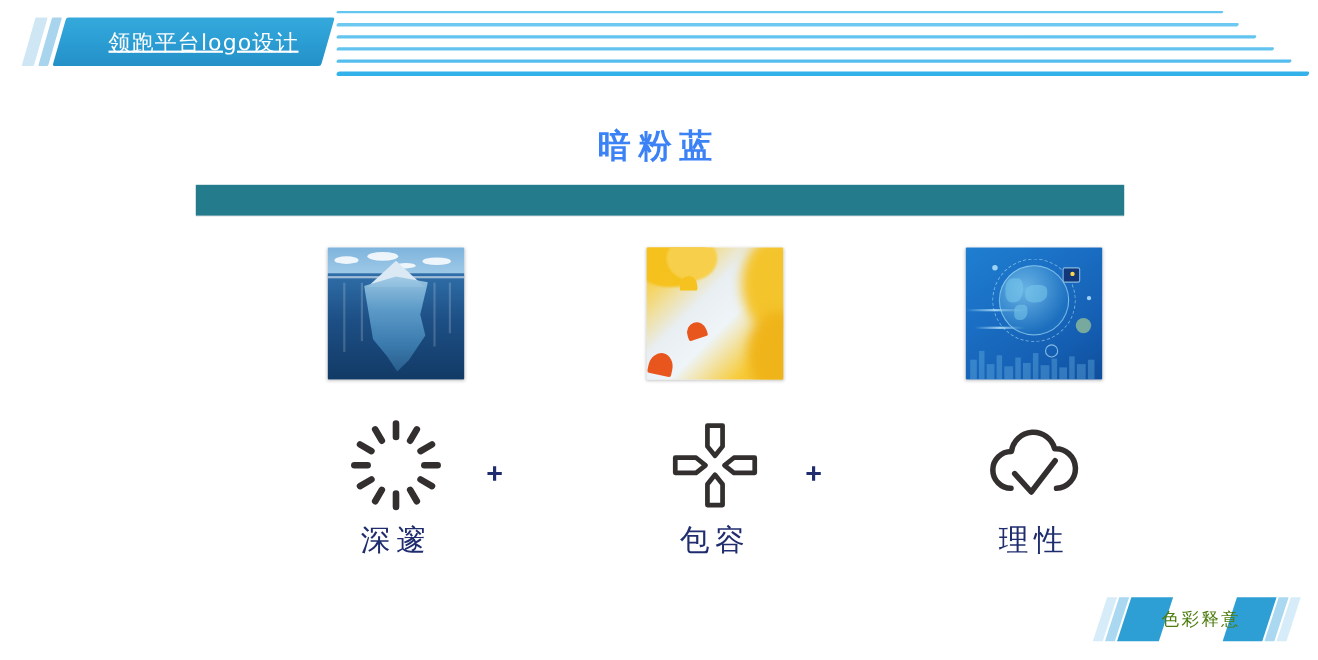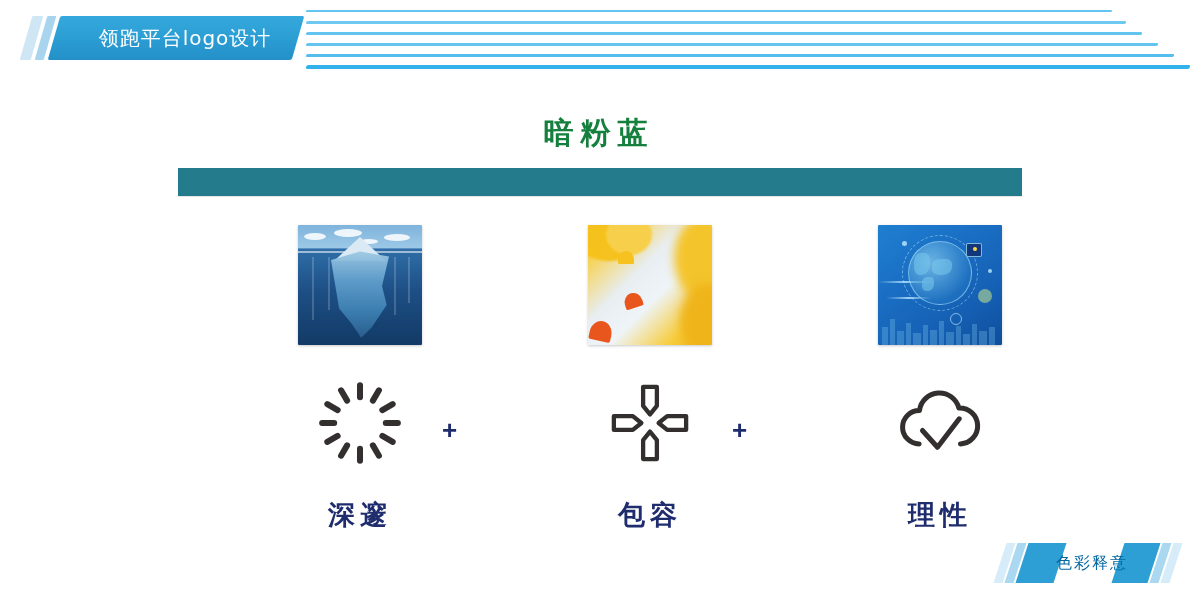--- a/index.html
+++ b/index.html
@@ -32,34 +32,35 @@
     transform:skewX(-16deg);
     background:linear-gradient(180deg,#35a8dc 0%,#2b9ed4 48%,#2490c8 100%);
     border-radius:2px;
   }
   .hdr-text{
     position:absolute;left:38px;top:0;width:250px;height:44px;
     display:flex;align-items:center;justify-content:center;
     color:#ffffff;font-size:20px;letter-spacing:1px;
     font-family:"DejaVu Sans","Liberation Sans",sans-serif;
     white-space:nowrap;
+    text-decoration:underline;
   }
 
   .hdr-lines{position:absolute;left:306px;top:10px;width:892px;height:62px;}
   .hline{
     position:absolute;left:0;height:3px;border-radius:2px;
     transform:skewX(-16deg);transform-origin:left center;
   }
 
   
   .title{
     position:absolute;left:0;top:113px;width:1198px;
     text-align:center;
     font-size:30px;font-weight:bold;letter-spacing:7px;
-    color:#15803d;
+    color:#3b82f6;
     font-family:"DejaVu Sans","Liberation Sans",sans-serif;
   }
 
   .bar{
     position:absolute;left:178px;top:168px;width:844px;height:28px;
     background:#247b8b;
     box-shadow:0 1px 0 rgba(0,0,0,0.10);
   }
 
   
@@ -117,22 +118,22 @@
   .skyline{position:absolute;bottom:0;background:rgba(120,195,235,.32);}
   .chip{position:absolute;background:#12377a;border:1px solid rgba(160,215,245,.8);border-radius:2px;}
   .dot-c{position:absolute;border-radius:50%;}
   .beam{position:absolute;height:2px;background:linear-gradient(90deg,rgba(255,255,255,0),rgba(190,235,255,.8),rgba(255,255,255,0));}
 
   
   .iconwrap{width:224px;height:100px;margin-top:28px;display:flex;align-items:center;justify-content:center;}
   .iconwrap svg{display:block;}
 
   .caption{
-    width:224px;text-align:center;margin-top:24px;
-    font-size:27px;font-weight:bold;letter-spacing:5px;
+    width:224px;text-align:center;margin-top:0;
+    font-size:27px;font-weight:normal;letter-spacing:5px;
     color:#1f2d6e;
     font-family:"DejaVu Sans","Liberation Sans",sans-serif;
   }
 
   .plus{
     position:absolute;top:190px;
     font-size:26px;font-weight:bold;color:#1f2d6e;
     font-family:"Liberation Sans",sans-serif;
   }
   .plus.p1{left:264px;}
@@ -143,21 +144,21 @@
   .f-shape{position:absolute;top:0;height:40px;transform:skewX(-18deg);}
   .f-l1{left:2px;width:9px;background:#d6ecf8;}
   .f-l2{left:13px;width:9px;background:#a9d8f0;}
   .f-l3{left:24px;width:38px;background:#2e9fd4;}
   .f-r1{left:120px;width:36px;background:#2e9fd4;}
   .f-r2{left:158px;width:9px;background:#a9d8f0;}
   .f-r3{left:169px;width:9px;background:#d6ecf8;}
   .f-text{
     position:absolute;left:56px;top:0;width:76px;height:40px;
     display:flex;align-items:center;justify-content:center;
-    font-size:16px;letter-spacing:2px;color:#0369a1;
+    font-size:16px;letter-spacing:2px;color:#4d7c0f;
     font-family:"DejaVu Sans","Liberation Sans",sans-serif;
     white-space:nowrap;
   }
 </style>
 </head>
 <body>
 
 <div class="slide">
 
   <div class="header">

